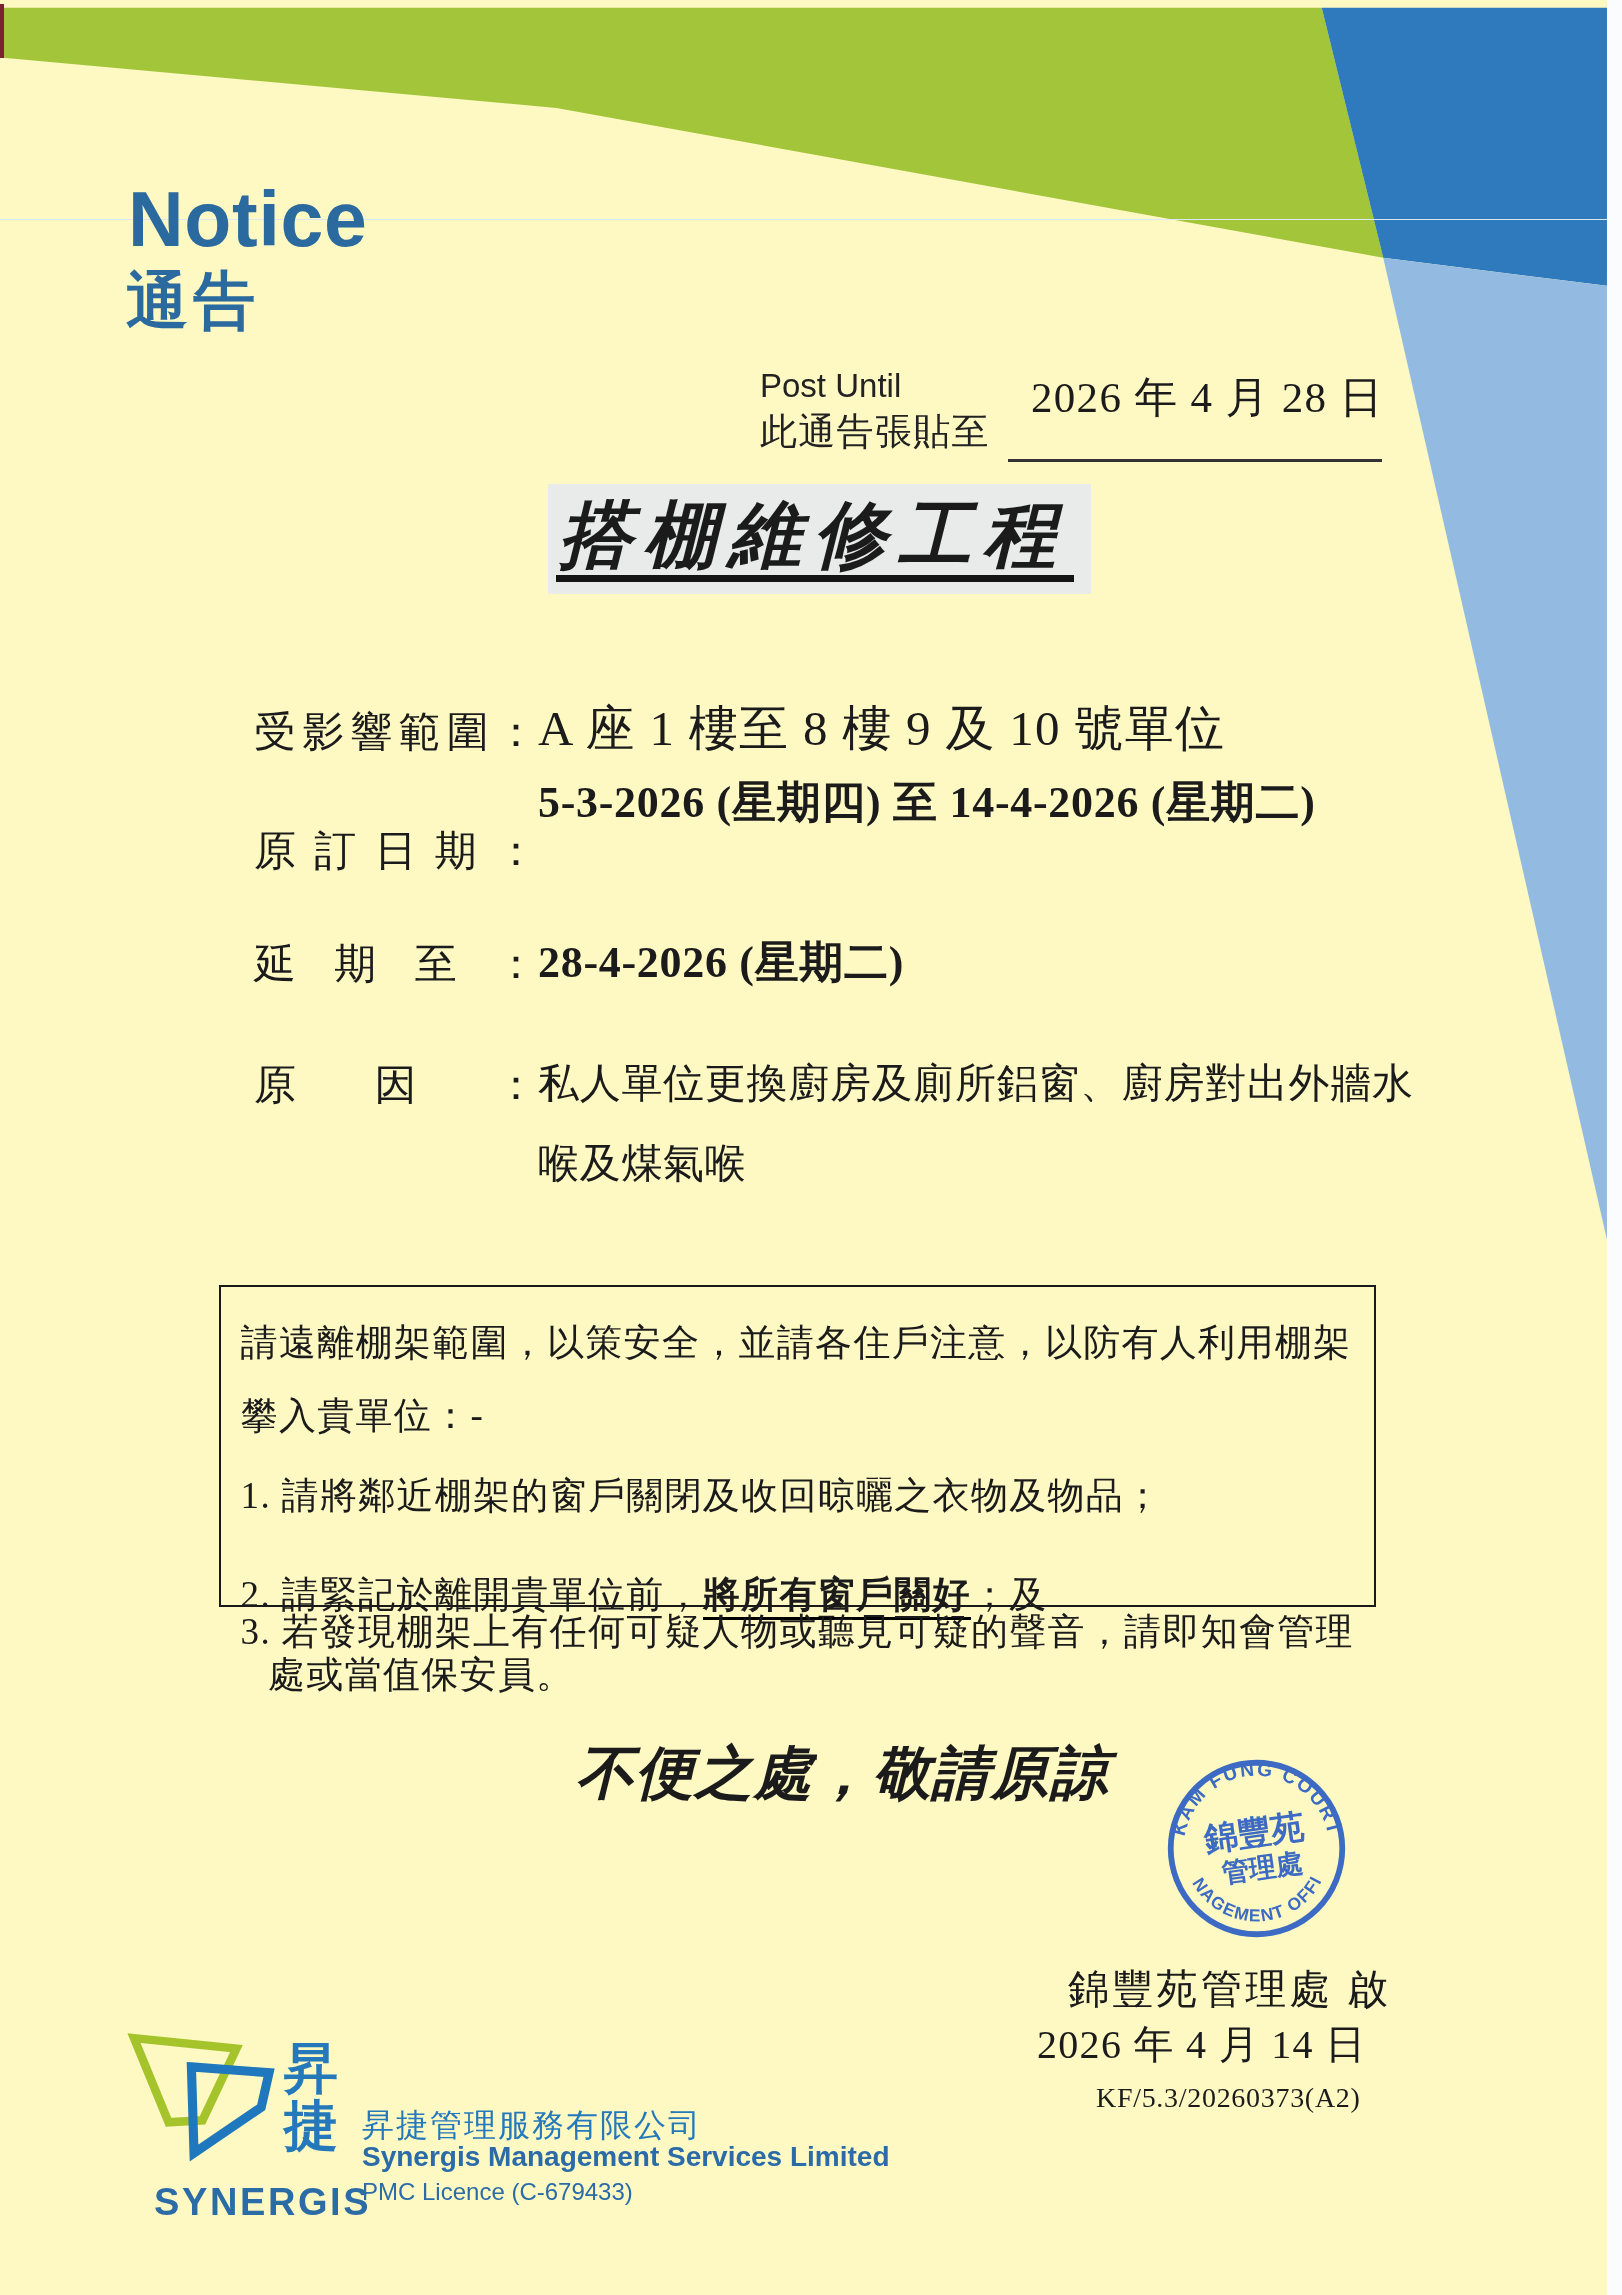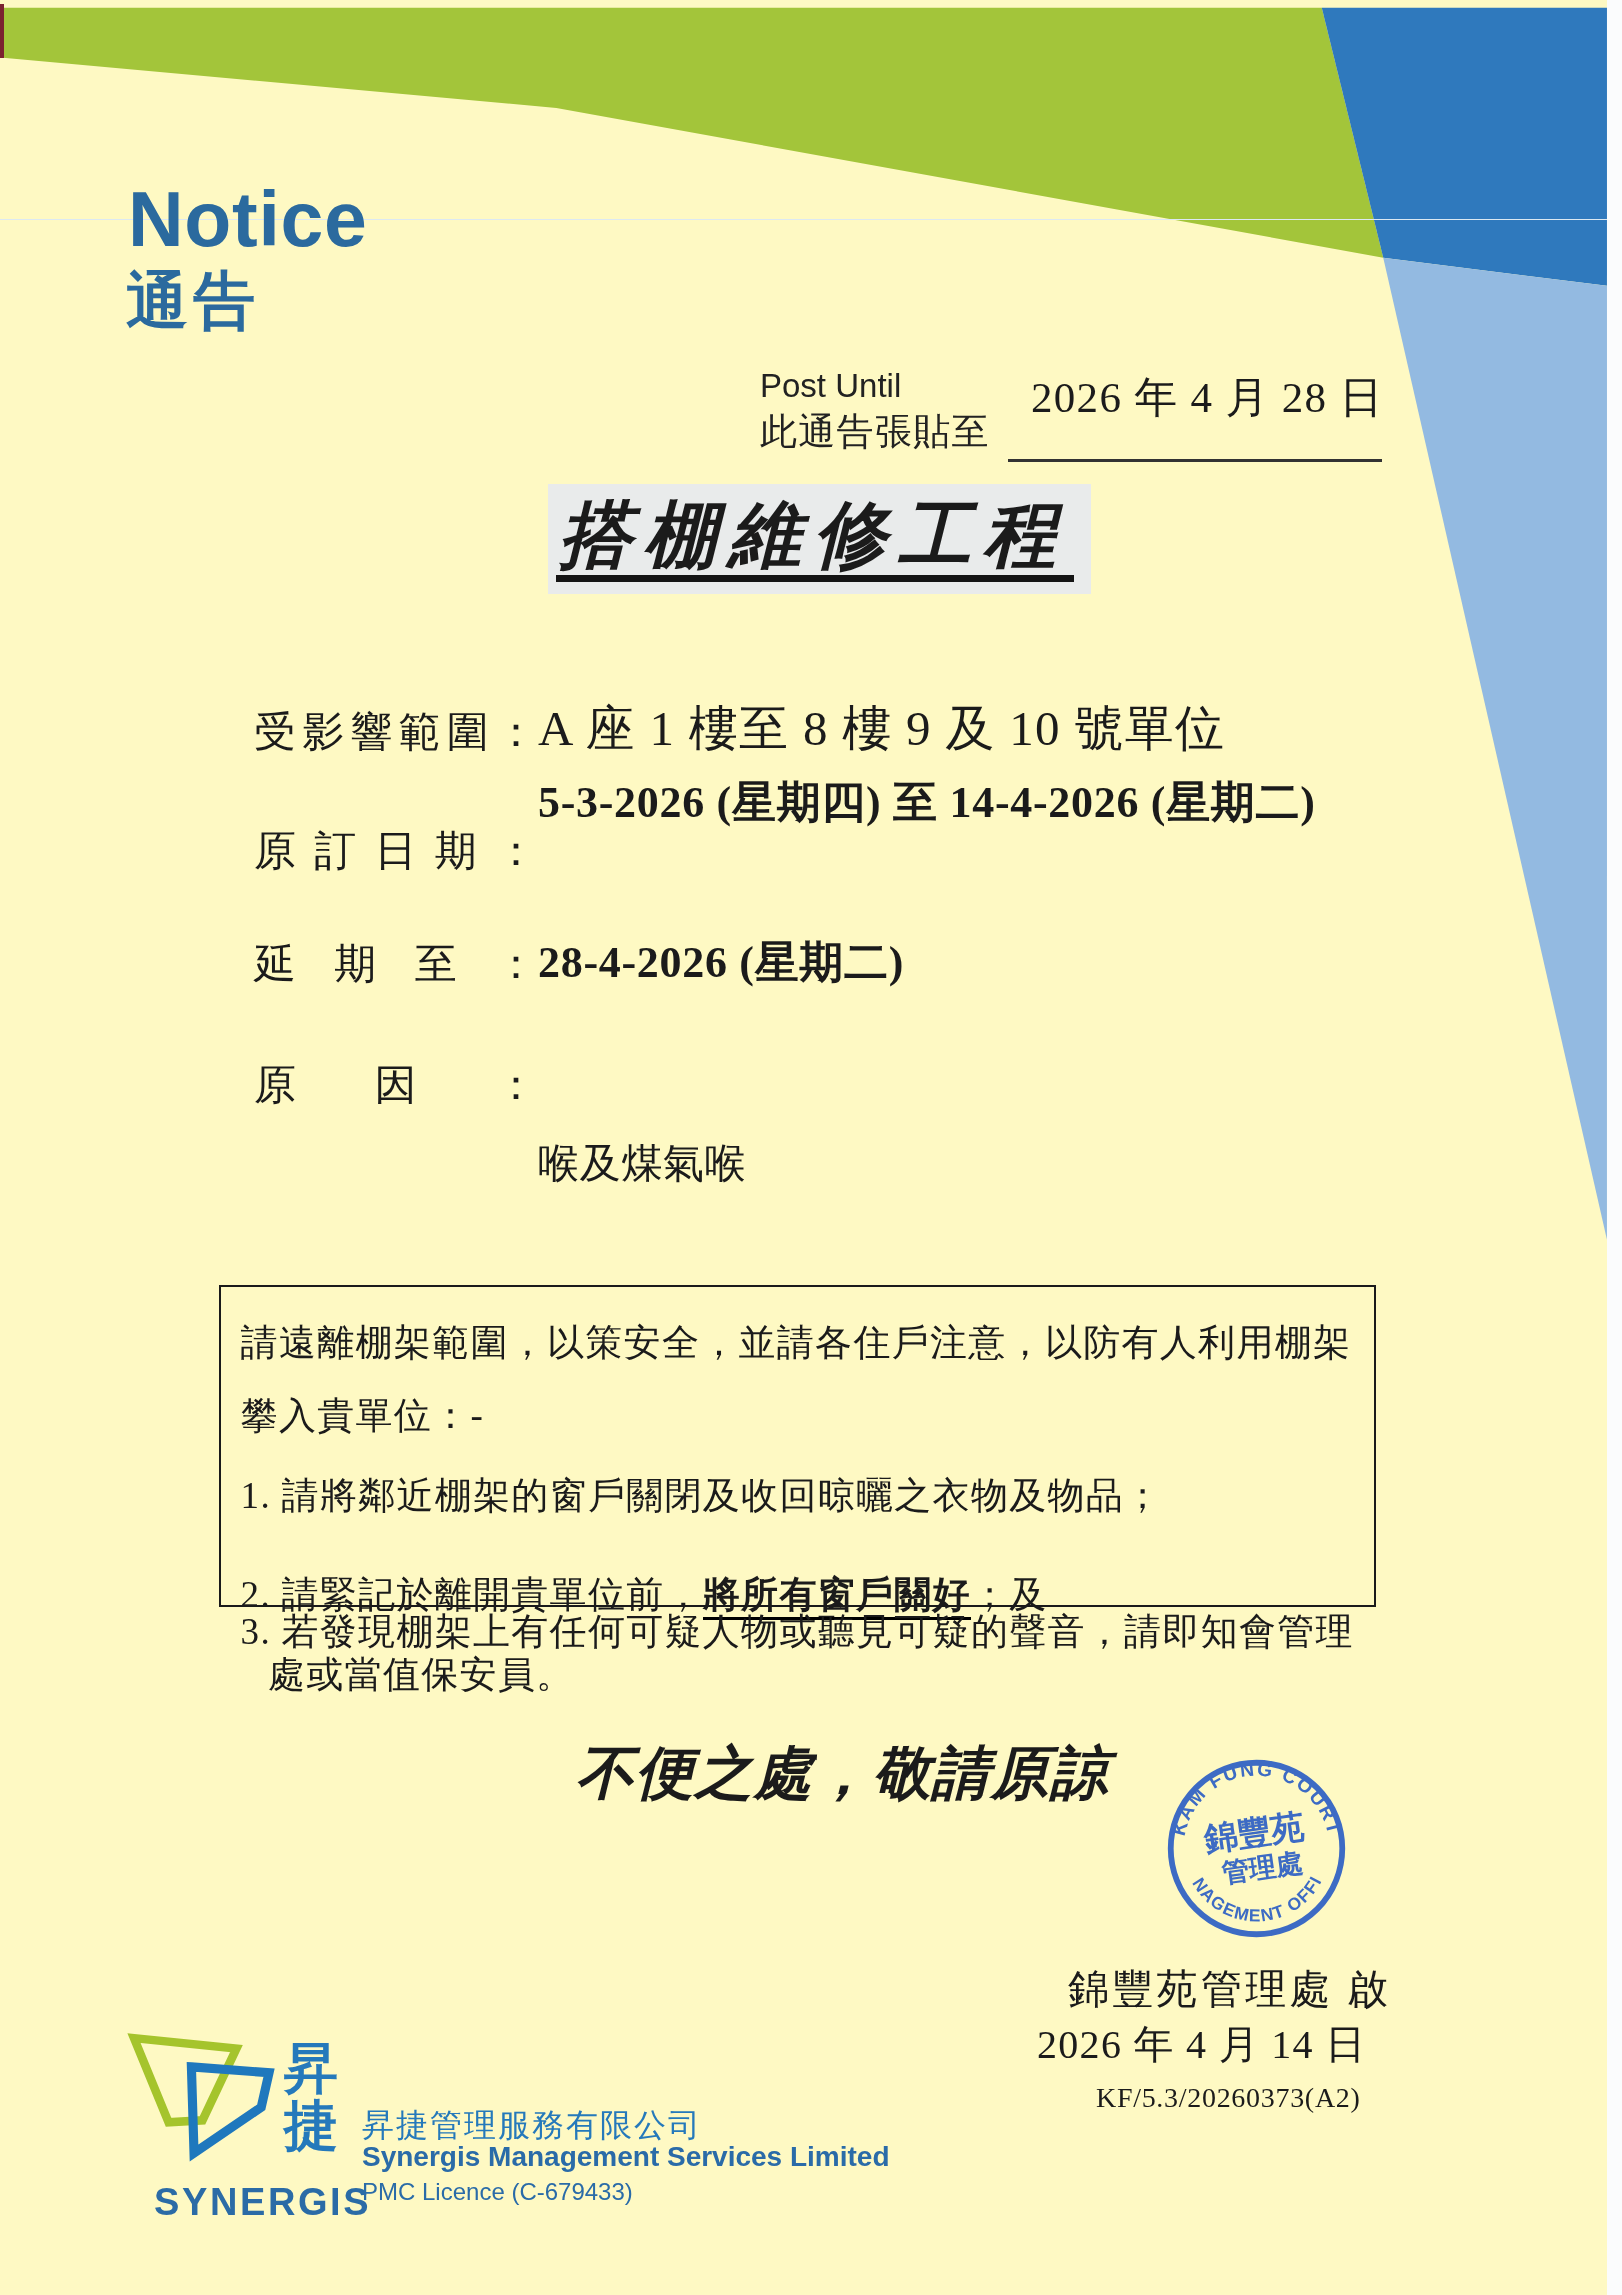--- a/index.html
+++ b/index.html
@@ -93,20 +93,21 @@
   <div class="abs f-label" style="top:708px;">受影響範圍：</div>
   <div class="abs f-value big" style="top:701px;">A 座 1 樓至 8 樓 9 及 10 號單位</div>
 
   <div class="abs f-label" style="top:827px;">原訂日期：</div>
   <div class="abs f-value bold" style="top:778px;">5-3-2026 (星期四) 至 14-4-2026 (星期二)</div>
 
   <div class="abs f-label" style="top:940px;">延期至：</div>
   <div class="abs f-value bold" style="top:938px;">28-4-2026 (星期二)</div>
 
   <div class="abs f-label" style="top:1061px;">原因：</div>
+  <div class="abs f-value reason" style="top:1060px;">私人單位更換廚房及廁所鋁窗、廚房對出外牆水</div>
   <div class="abs f-value reason" style="top:1140px;">喉及煤氣喉</div>
 
   <div class="abs safety-box">
     <div class="bx" style="top:34px;">請遠離棚架範圍，以策安全，並請各住戶注意，以防有人利用棚架</div>
     <div class="bx" style="top:107px;">攀入貴單位：-</div>
     <div class="bx" style="top:187px;">1. 請將鄰近棚架的窗戶關閉及收回晾曬之衣物及物品；</div>
     <div class="bx" style="top:262px;margin-top:24px;">
       <span>2. 請緊記於離開貴單位前，</span><span class="bx-bold-underline">將所有窗戶關好</span><span>；及</span>
     </div>
     <div class="bx" style="top:323px;">3. 若發現棚架上有任何可疑人物或聽見可疑的聲音，請即知會管理</div>

